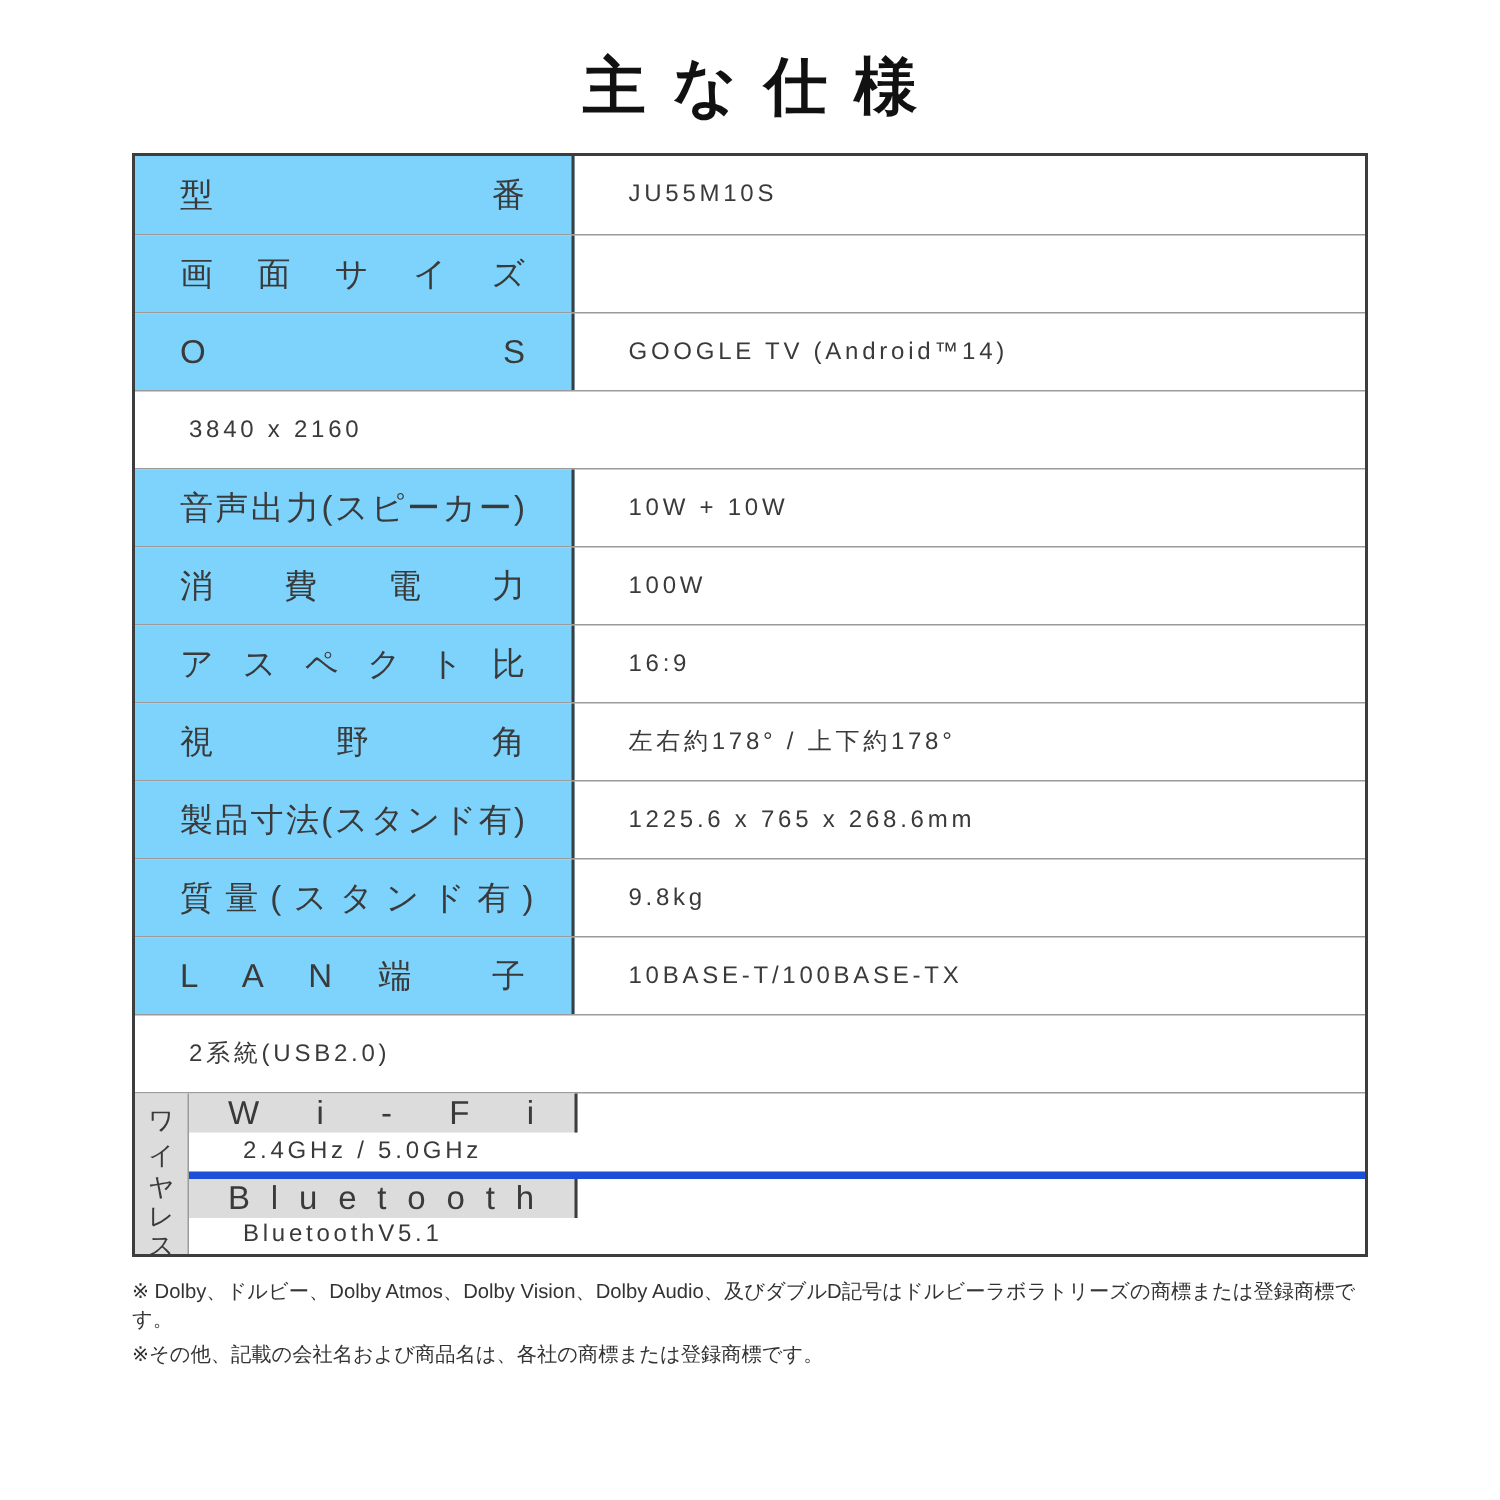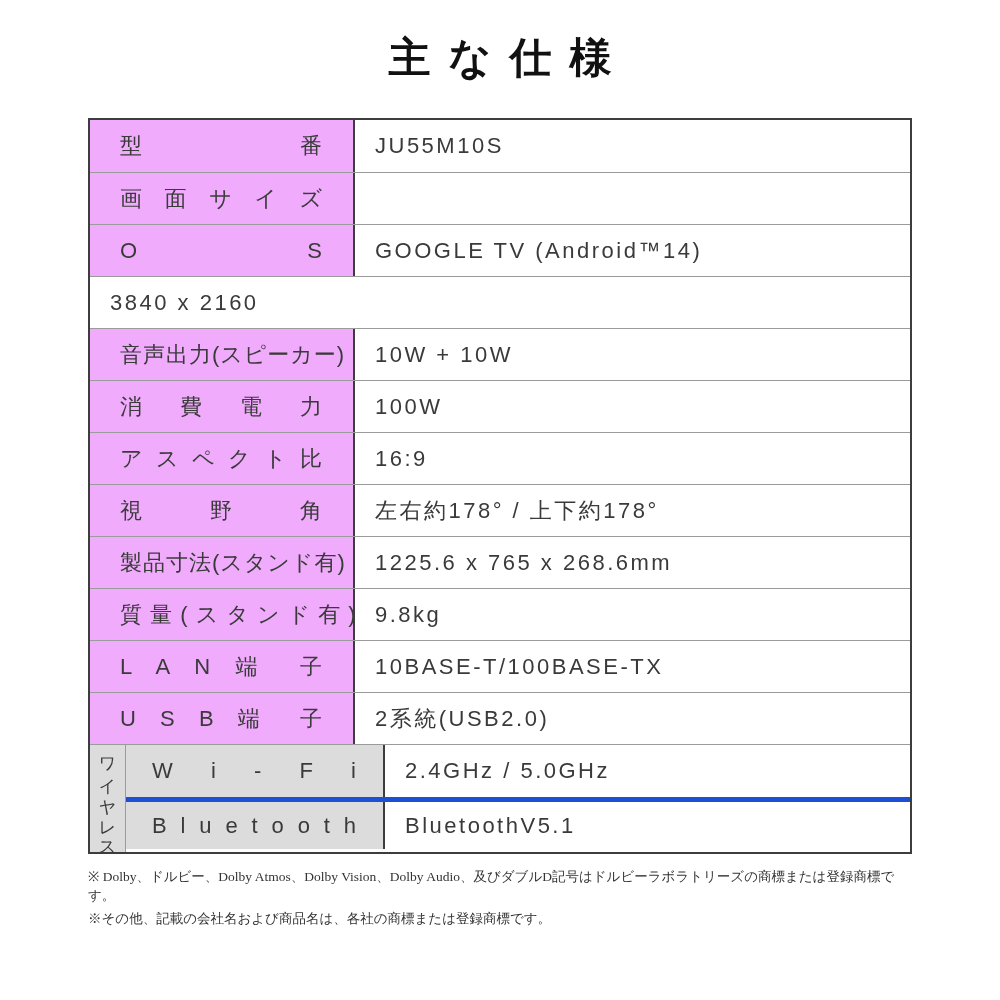--- a/index.html
+++ b/index.html
@@ -4,58 +4,58 @@
 <style>
   * { box-sizing: border-box; }
   html, body {
     margin: 0; padding: 0;
     width: 1000px; height: 1000px;
     background: #ffffff;
     font-family: "Liberation Sans", "DejaVu Sans", sans-serif;
     color: #3a3a3a;
   }
   .title {
-    margin: 30px 0 32px;
+    margin: 30px 0 16px;
     text-align: center;
     font-family: "DejaVu Serif", "Liberation Serif", serif;
     font-size: 42px;
     font-weight: 700;
     letter-spacing: 18px;
     text-indent: 18px;
     color: #111;
   }
   .spec-table {
     width: 824px;
     margin: 0 auto;
     border: 2px solid #3d3d3d;
     background: #fff;
   }
   .row { display: flex; height: 52px; }
   .row + .row { border-top: 1px solid #9b9b9b; }
   .cell { display: flex; align-items: center; }
   .label {
-    width: 265px;
-    background: #f0abfc;
+    width: 293px;
+    background: #7dd3fc;
     border-right: 2px solid #3d3d3d;
     padding: 0 30px;
   }
   .jtext {
     display: block;
     width: 100%;
     text-align: justify;
     text-align-last: justify;
     font-size: 22px;
     letter-spacing: 1px;
     white-space: nowrap;
     color: #3a3a3a;
   }
   .value {
     flex: 1;
-    padding-left: 20px;
-    font-size: 22px;
+    padding-left: 36px;
+    font-size: 16px;
     letter-spacing: 2.5px;
     white-space: nowrap;
     color: #3a3a3a;
   }
   .wireless {
     display: flex;
     border-top: 1px solid #9b9b9b;
   }
   .vstrip {
     width: 36px;
@@ -65,38 +65,37 @@
     align-items: center;
     justify-content: center;
   }
   .vstrip span {
     writing-mode: vertical-rl;
     font-size: 17px;
     letter-spacing: 2px;
     color: #3a3a3a;
   }
   .wrows { flex: 1; display: flex; flex-direction: column; }
-  .wrow { display: flex; height: 52px; }
+  .wrow { display: flex; height: 52px; flex-direction: column; }
   .wrow + .wrow { border-top: 5px solid #1d4ed8; }
   .sublabel {
     width: 259px;
     background: #dcdcdc;
     border-right: 2px solid #3d3d3d;
     padding: 0 26px;
   }
   .notes {
     width: 824px;
     margin: 14px auto 0;
   }
   .notes p {
     margin: 0 0 4px;
     font-size: 13.5px;
     line-height: 1.4;
     color: #333;
-    font-family: Liberation Serif, serif;
   }
 </style>
 </head>
 <body>
 
 <h1 class="title">主な仕様</h1>
 
 <div class="spec-table">
 
   <div class="row">
@@ -167,23 +166,20 @@
   </div>
 
   <div class="row">
     <div class="cell label">
         <span class="jtext">L A N 端 子</span>
       </div>
     <div class="cell value">10BASE-T/100BASE-TX</div>
   </div>
 
   <div class="row">
-    <div class="cell label">
-        <span class="jtext">U S B 端 子</span>
-      </div>
     <div class="cell value">2系統(USB2.0)</div>
   </div>
 
   <div class="wireless">
     <div class="vstrip">
       <span>ワイヤレス</span>
     </div>
     <div class="wrows">
       <div class="wrow">
         <div class="cell sublabel">

